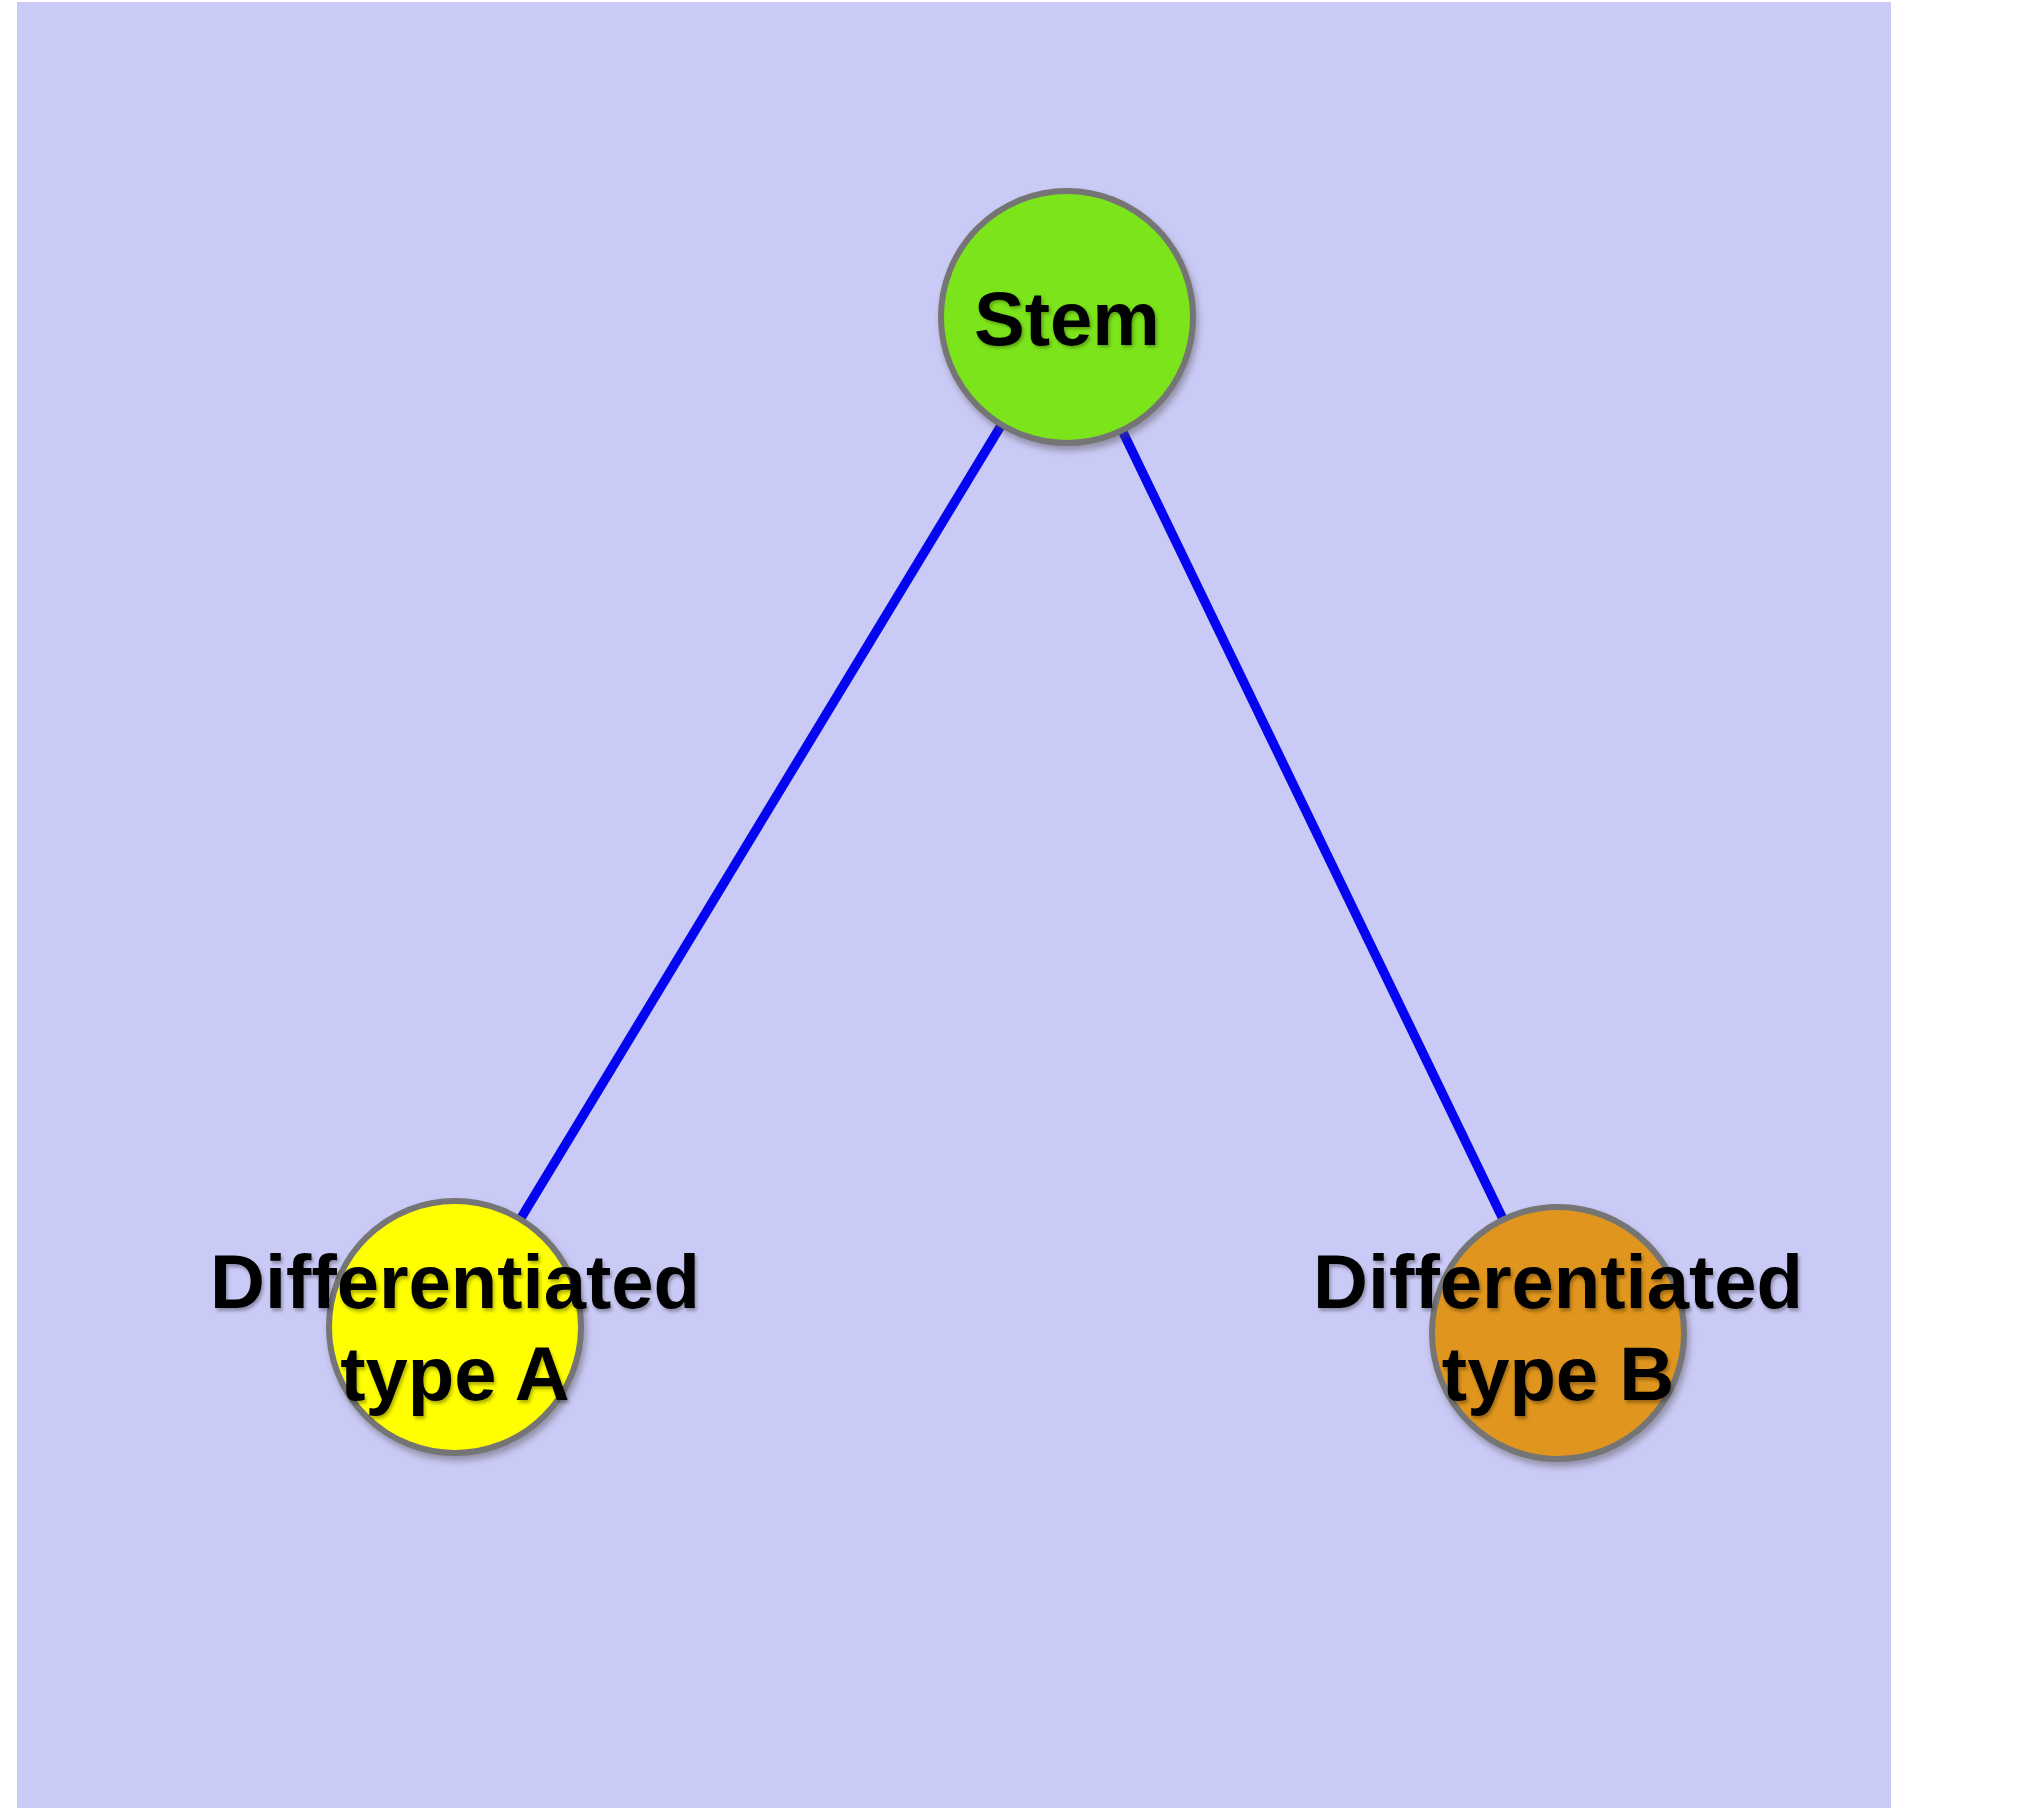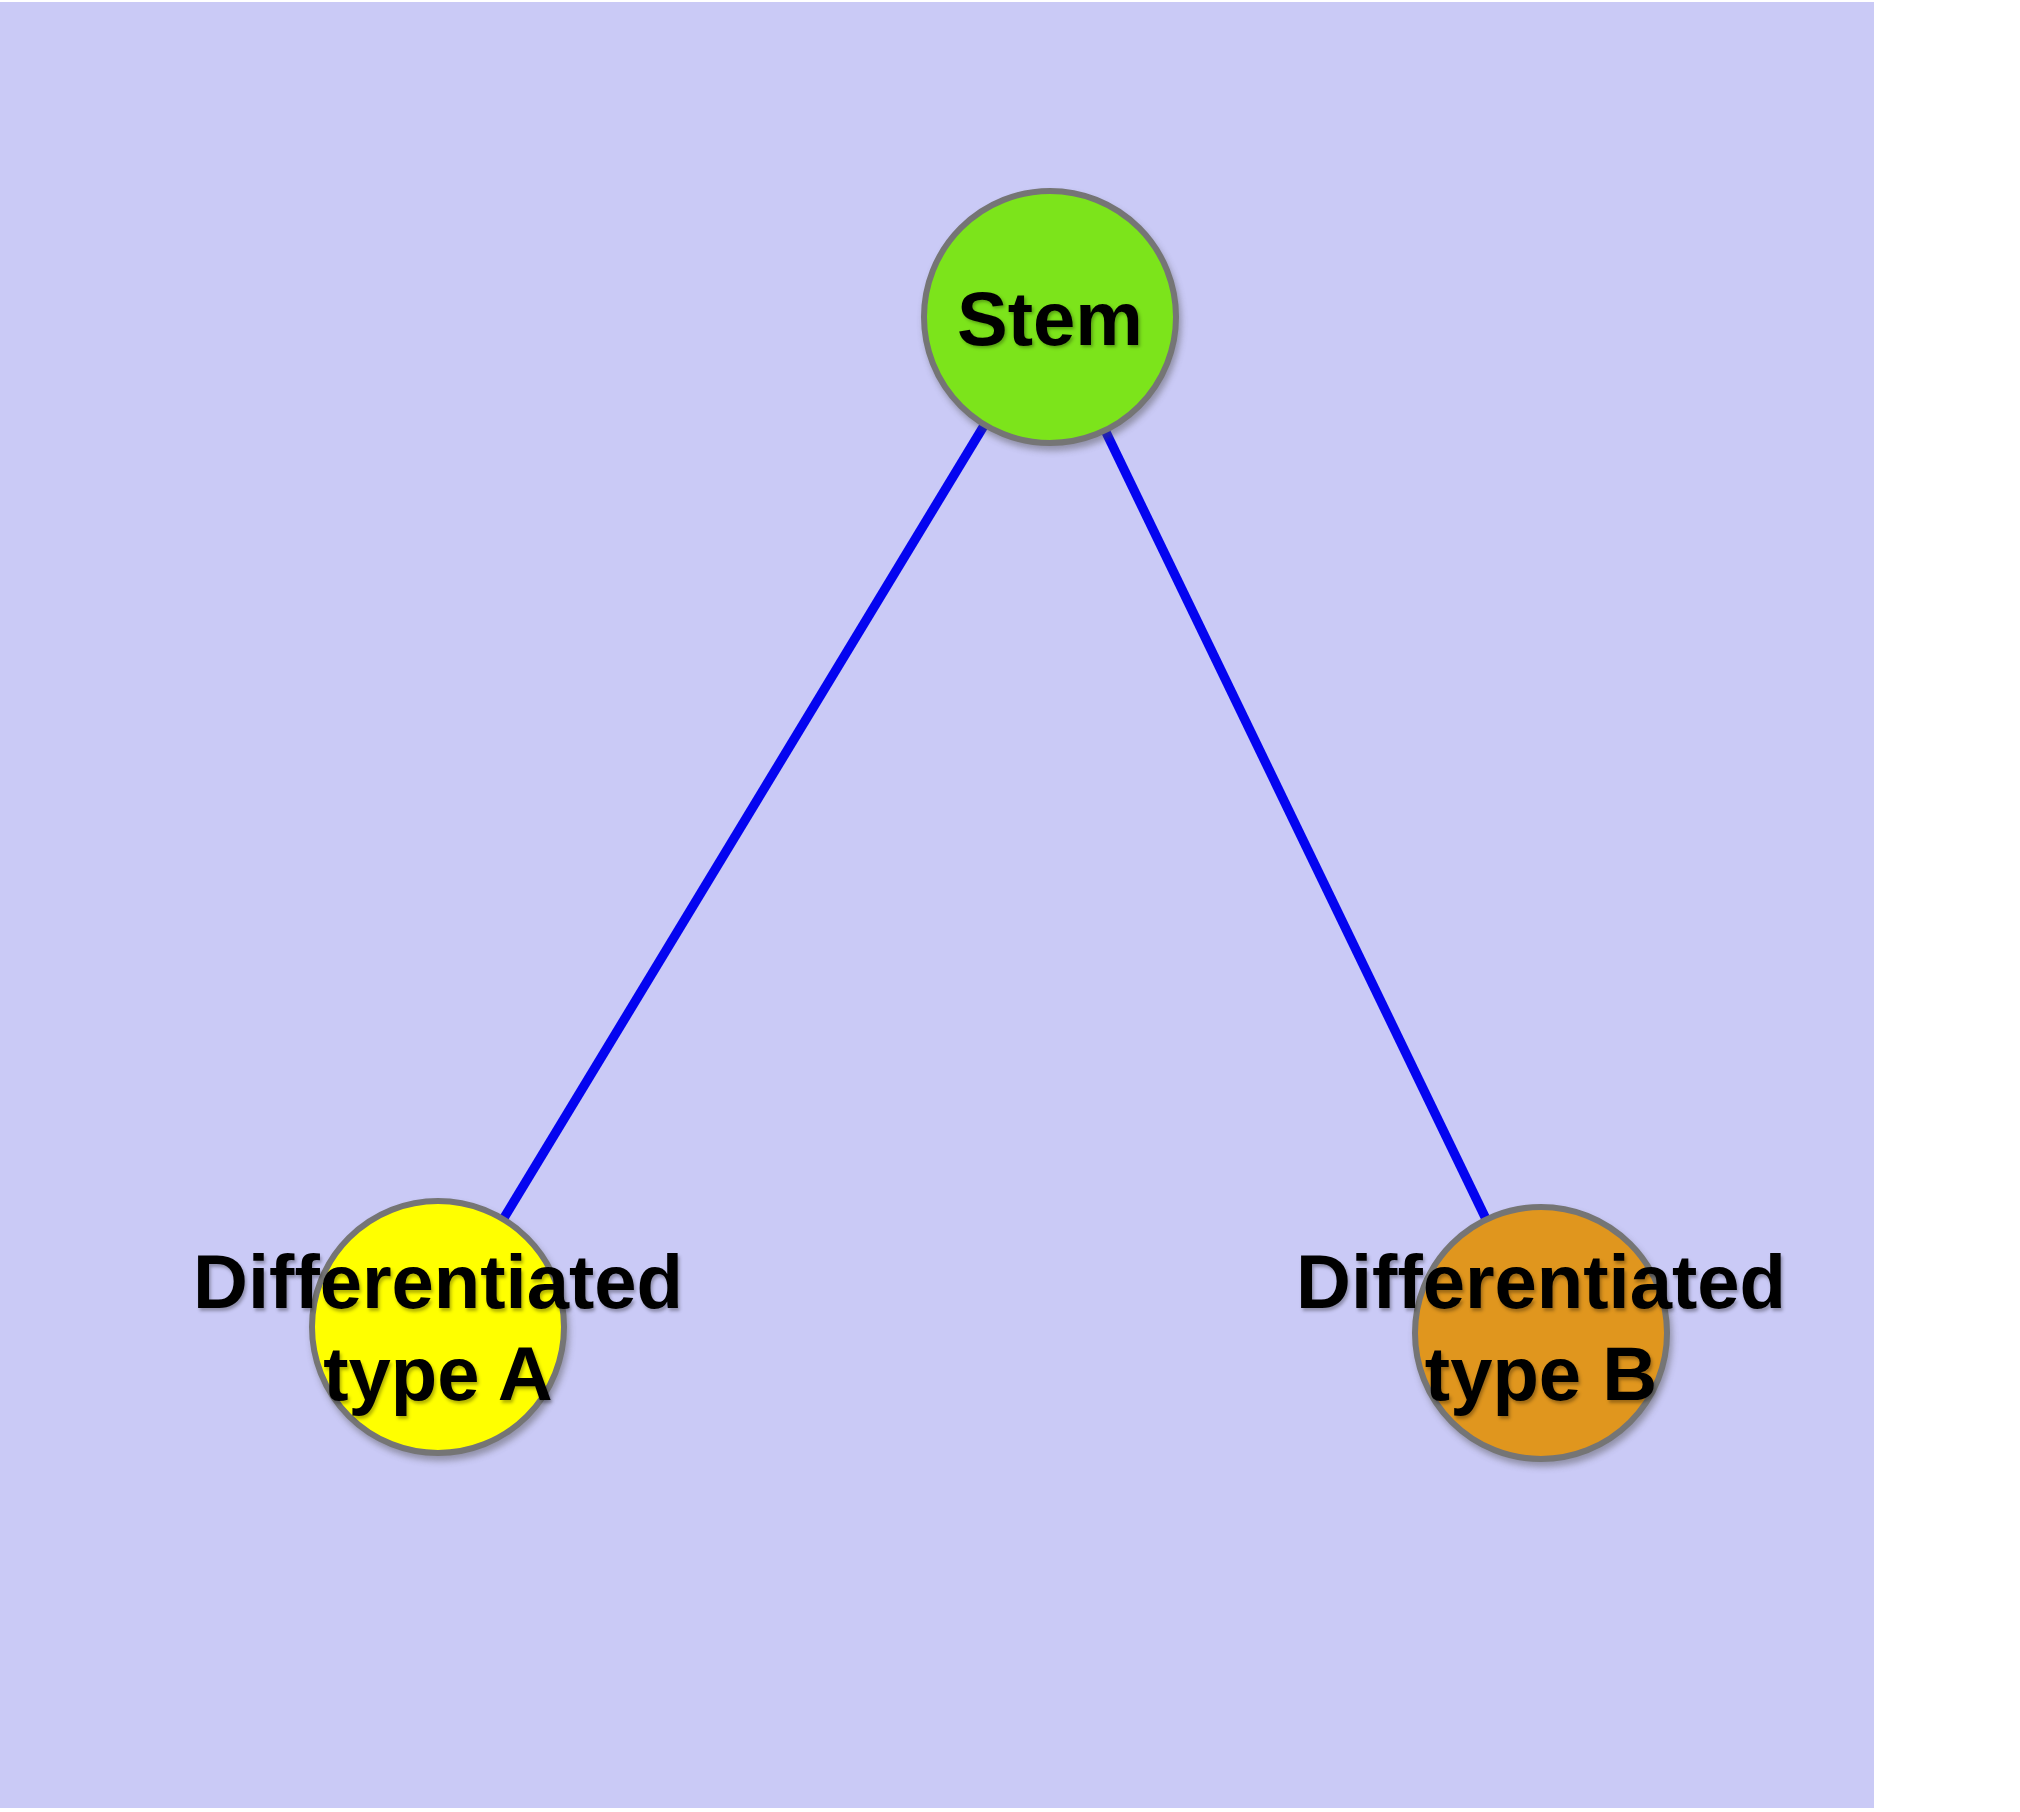--- a/index.html
+++ b/index.html
@@ -11,21 +11,21 @@
   .page {
     position: relative;
     width: 2021px;
     height: 1812px;
     background: #FFFFFF;
     overflow: hidden;
   }
   
   .canvas {
     position: absolute;
-    left: 0;
+    left: 17px;
     top: 1.7px;
     width: 1874px;
     height: 1806px;
     background: #CACAF6;
   }
   .edges {
     position: absolute;
     left: 0;
     top: 0;
     width: 2018px;

